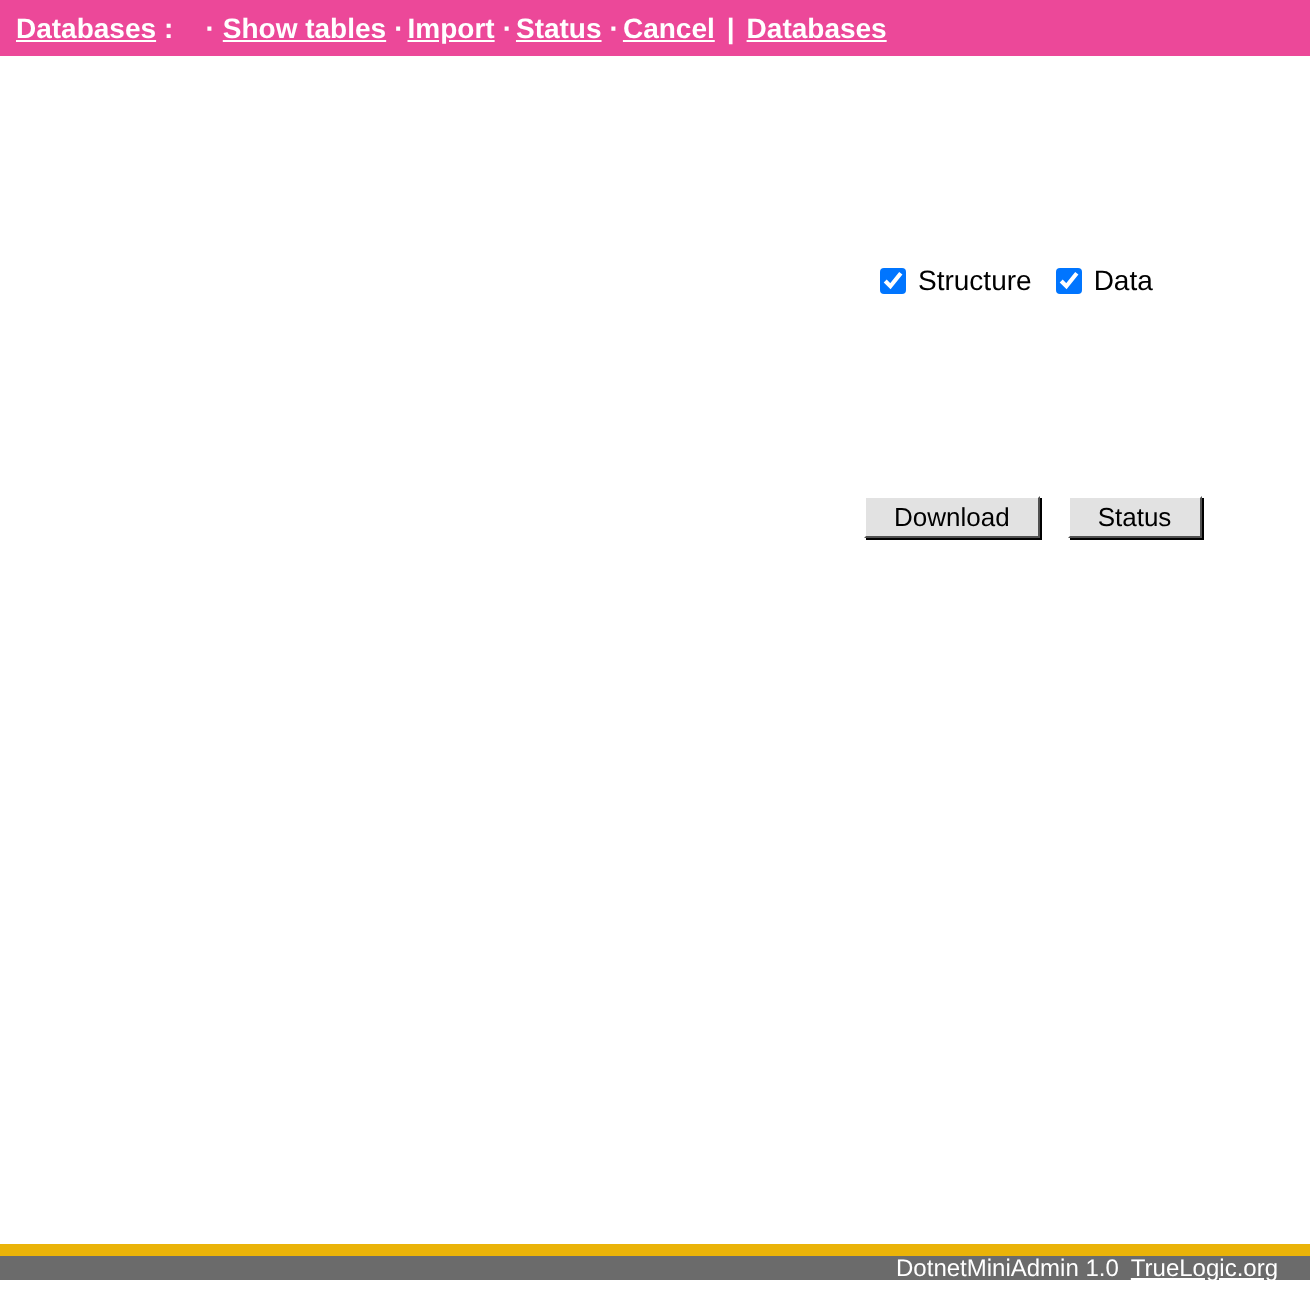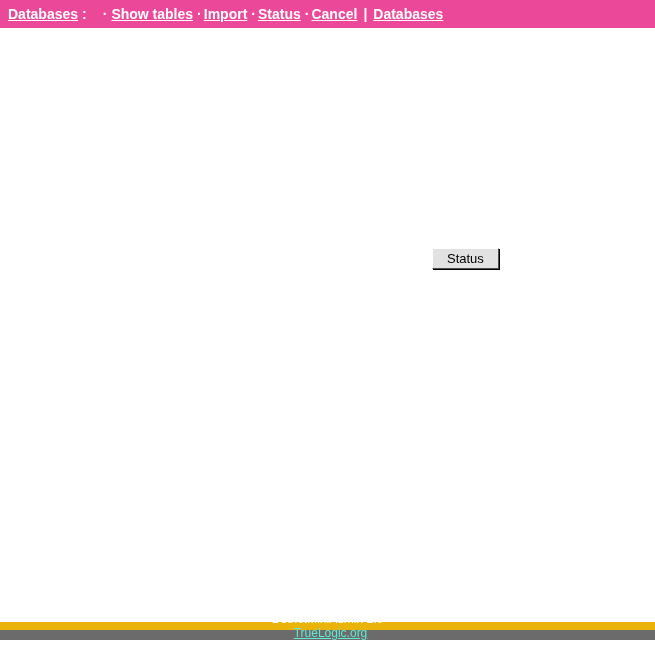--- a/index.html
+++ b/index.html
@@ -96,26 +96,25 @@
       bottom: 6px;
       left: 0;
       right: 0;
       height: 18px;
       background: #6b6b6b;
       color: #ffffff;
       font-size: 12px;
       display: flex;
       align-items: center;
       justify-content: flex-end;
-      padding-right: 0;
-      border-top: 8px solid #eab308;
-      flex-direction: column;
+      padding-right: 16px;
+      border-top: 6px solid #eab308;
     }
     .footer a {
-      color: #5eead4;
+      color: #ffffff;
       text-decoration: underline;
       margin-left: 6px;
     }
   </style>
 </head>
 <body>
 
 <div class="topbar">
   <a href="#" class="label-db">Databases</a>
   <span class="colon">:</span>
@@ -125,22 +124,29 @@
     <a href="#">Import</a>
   <span class="dot">·</span>
     <a href="#">Status</a>
   <span class="dot">·</span>
     <a href="#">Cancel</a>
   <span class="pipe">|</span>
   <a href="#">Databases</a>
 </div>
 
 <div class="content">
+  <div class="checks">
+    <input type="checkbox" checked="" style="">
+    <span>Structure</span>
+    <input type="checkbox" checked="" class="ck2" style="">
+    <span>Data</span>
+  </div>
 </div>
 
 <div class="buttons">
+  <button class="btn">Download</button>
   <button class="btn">Status</button>
 </div>
 
 <div class="footer">
   <span>DotnetMiniAdmin 1.0</span>
   <a href="#">TrueLogic.org</a>
 </div>
 
 </body></html>

